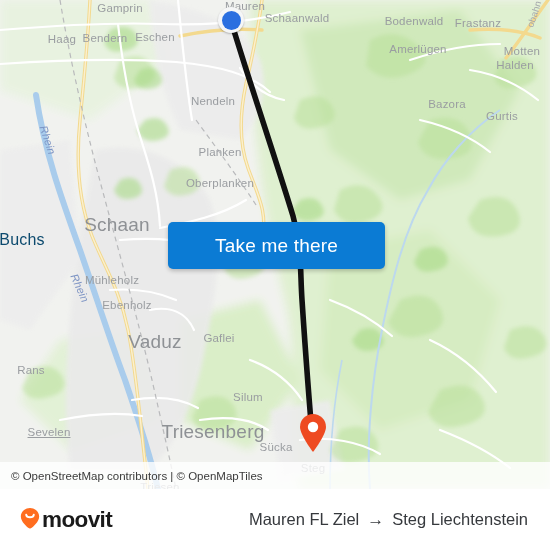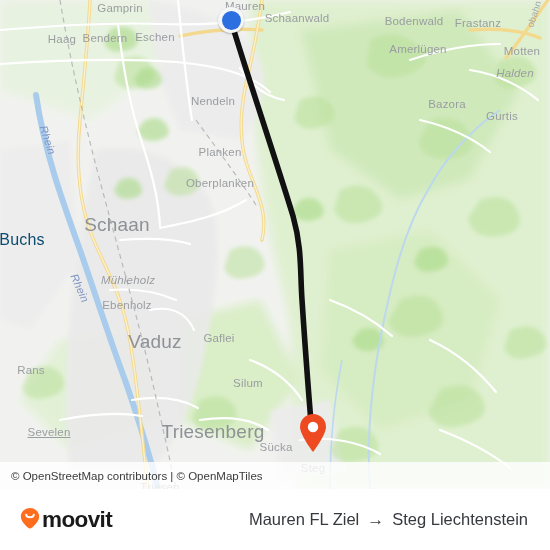--- a/index.html
+++ b/index.html
@@ -253,34 +253,34 @@
         <div class="lbl md" style="left: 120px; top: 8px;">Gamprin</div>
         <div class="lbl md" style="left: 224px; top: 6px; margin-left: 21px;">Mauren</div>
         <div class="lbl md" style="left: 297px; top: 18px;">Schaanwald</div>
         <div class="lbl md" style="left: 414px; top: 21px;">Bodenwald</div>
         <div class="lbl md" style="left: 478px; top: 23px;">Frastanz</div>
         <div class="lbl md" style="left: 62px; top: 39px;">Haag</div>
         <div class="lbl md" style="left: 105px; top: 38px; text-align: right;">Bendern</div>
         <div class="lbl md" style="left: 155px; top: 37px;">Eschen</div>
         <div class="lbl md" style="left: 418px; top: 49px;">Amerlügen</div>
         <div class="lbl md" style="left: 522px; top: 51px;">Motten</div>
-        <div class="lbl md" style="left: 515px; top: 73px; font-style: italic;">Halden</div>
+        <div class="lbl md" style="left: 515px; top: 65px;">Halden</div>
         <div class="lbl md" style="left: 447px; top: 104px; text-align: center;">Bazora</div>
         <div class="lbl md" style="left: 213px; top: 101px;">Nendeln</div>
         <div class="lbl md" style="left: 502px; top: 116px;">Gurtis</div>
         <div class="lbl md" style="left: 220px; top: 152px;">Planken</div>
         <div class="lbl md" style="left: 220px; top: 183px;">Oberplanken</div>
         <div class="lbl xl" style="left: 117px; top: 225px;">Schaan</div>
         <div class="lbl lg" style="left: 22px; top: 240px;">Buchs</div>
-        <div class="lbl md" style="left: 128px; top: 280px; font-style: italic;">Mühleholz</div>
+        <div class="lbl md" style="left: 112px; top: 280px;">Mühleholz</div>
         <div class="lbl md" style="left: 127px; top: 305px;">Ebenholz</div>
         <div class="lbl md" style="left: 219px; top: 338px;">Gaflei</div>
         <div class="lbl xl" style="left: 155px; top: 342px;">Vaduz</div>
         <div class="lbl md" style="left: 31px; top: 370px;">Rans</div>
-        <div class="lbl md" style="left: 248px; top: 383px; text-align: right;">Silum</div>
+        <div class="lbl md" style="left: 248px; top: 397px; text-align: right;">Silum</div>
         <div class="lbl md" style="left: 49px; top: 432px; text-decoration: underline;">Sevelen</div>
         <div class="lbl xl" style="left: 213px; top: 432px;">Triesenberg</div>
         <div class="lbl md" style="left: 276px; top: 447px;">Sücka</div>
         <div class="lbl md" style="left: 313px; top: 468px;">Steg</div>
         <div class="lbl md" style="left: 160px; top: 487px;">Triesen</div>
         <div class="lbl river" style="left: 48px; top: 140px; transform: translate(-50%, -50%) rotate(72deg);">Rhein</div>
         <div class="lbl river" style="left: 80px; top: 288px; transform: translate(-50%, -50%) rotate(66deg);">Rhein</div>
         <div class="lbl hwy" style="left: 534px; top: 14px; transform: translate(-50%, -50%) rotate(-72deg);">obahn</div>
       </div>
 
@@ -288,20 +288,23 @@
       <div class="dot"></div>
     </div>
 
     <div id="dest-marker" style="left: 298px; top: 413px;">
       <svg viewBox="0 0 30 40" width="30" height="40">
         <path d="M15 39 C15 39 28 22 28 14 A13 13 0 1 0 2 14 C2 22 15 39 15 39 Z" fill="#ee4a21"></path>
         <circle cx="15" cy="14" r="5.2" fill="#ffffff"></circle>
       </svg>
     </div>
 
+    <button id="cta">
+      <span>Take me there</span>
+    </button>
 
     <div id="attribution">
       <span>© OpenStreetMap contributors | © OpenMapTiles</span>
     </div>
   </div>
 
   <div id="footer">
     <div id="brand">
       <span>
         <svg viewBox="0 0 24 26" width="20" height="22">

